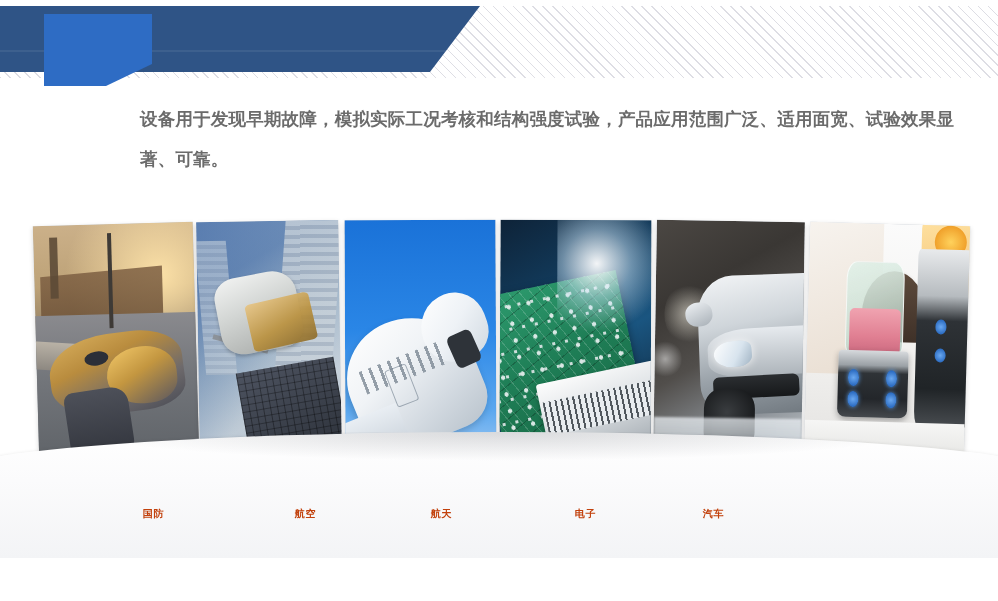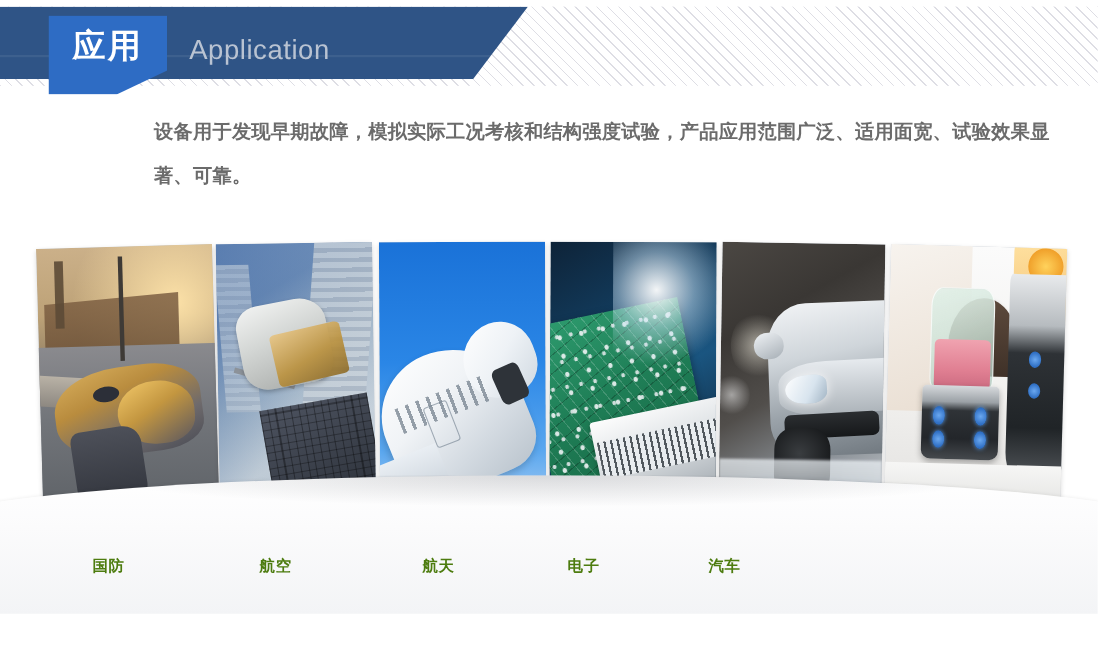--- a/index.html
+++ b/index.html
@@ -397,46 +397,44 @@
     background:radial-gradient(ellipse 52% 100% at 50% 0%, rgba(80,85,95,.22) 0%, rgba(80,85,95,0) 72%);
     border-radius:50% 50% 0 0 / 40px 40px 0 0;
   }
 
   
   .labels{
     position:absolute; left:0; top:502px; width:998px; height:28px;
   }
   .label{
     position:absolute; top:0;
-    color:#4d7c0f; font-size:14px; font-weight:bold;
+    color:#c2410c; font-size:10px; font-weight:bold;
     letter-spacing:.6px; white-space:nowrap; line-height:24px;
-    text-align:left;
+    text-align:right;
   }
   .l0{ left:84px;  width:80px; }
   .l1{ left:236px; width:80px; }
-  .l2{ left:384px; width:80px; }
+  .l2{ left:372px; width:80px; }
   .l3{ left:516px; width:80px; }
   .l4{ left:644px; width:80px; }
   .l5{ left:800px; width:124px; }
 </style>
 </head>
 <body>
 
 <div class="header">
   <div class="hatch"></div>
   <div class="hatch-mask-top"></div>
 
   <div class="navy-band">
     <div class="sheen"></div>
   </div>
 
   <div class="badge"></div>
-  <div class="badge-label">应用</div>
-
-  <div class="header-en">Application</div>
+
 </div>
 
 <div class="desc">设备用于发现早期故障，模拟实际工况考核和结构强度试验，产品应用范围广泛、适用面宽、试验效果显著、可靠。</div>
 
 <div class="gallery">
 
   <div class="panel p0">
     <div class="pic art-defense">
       <div class="ship"></div>
         <div class="deck"></div>

